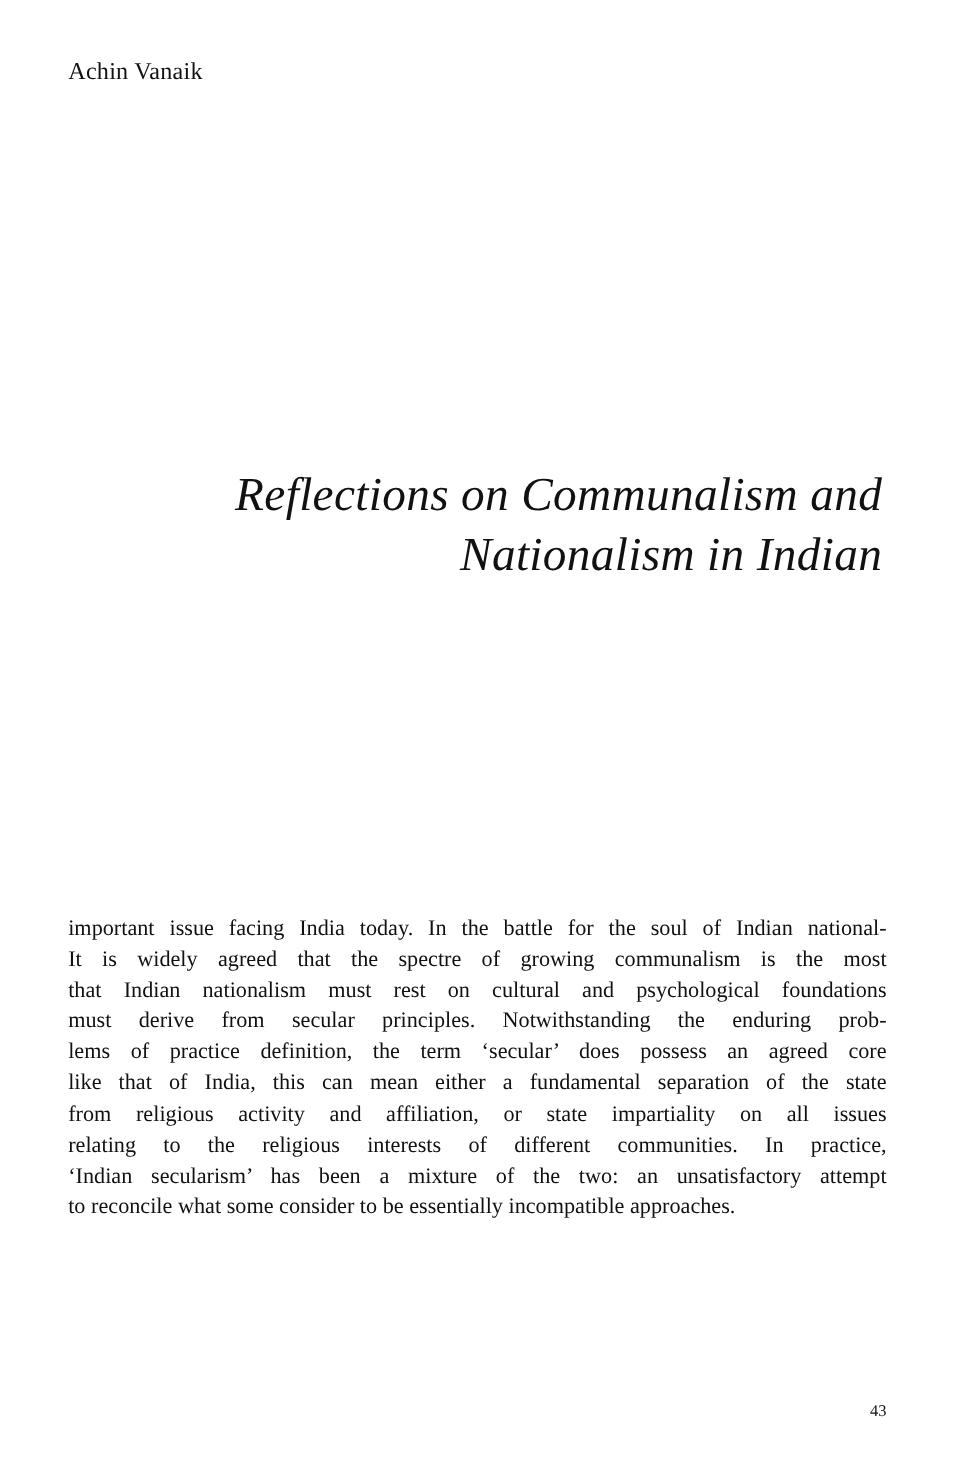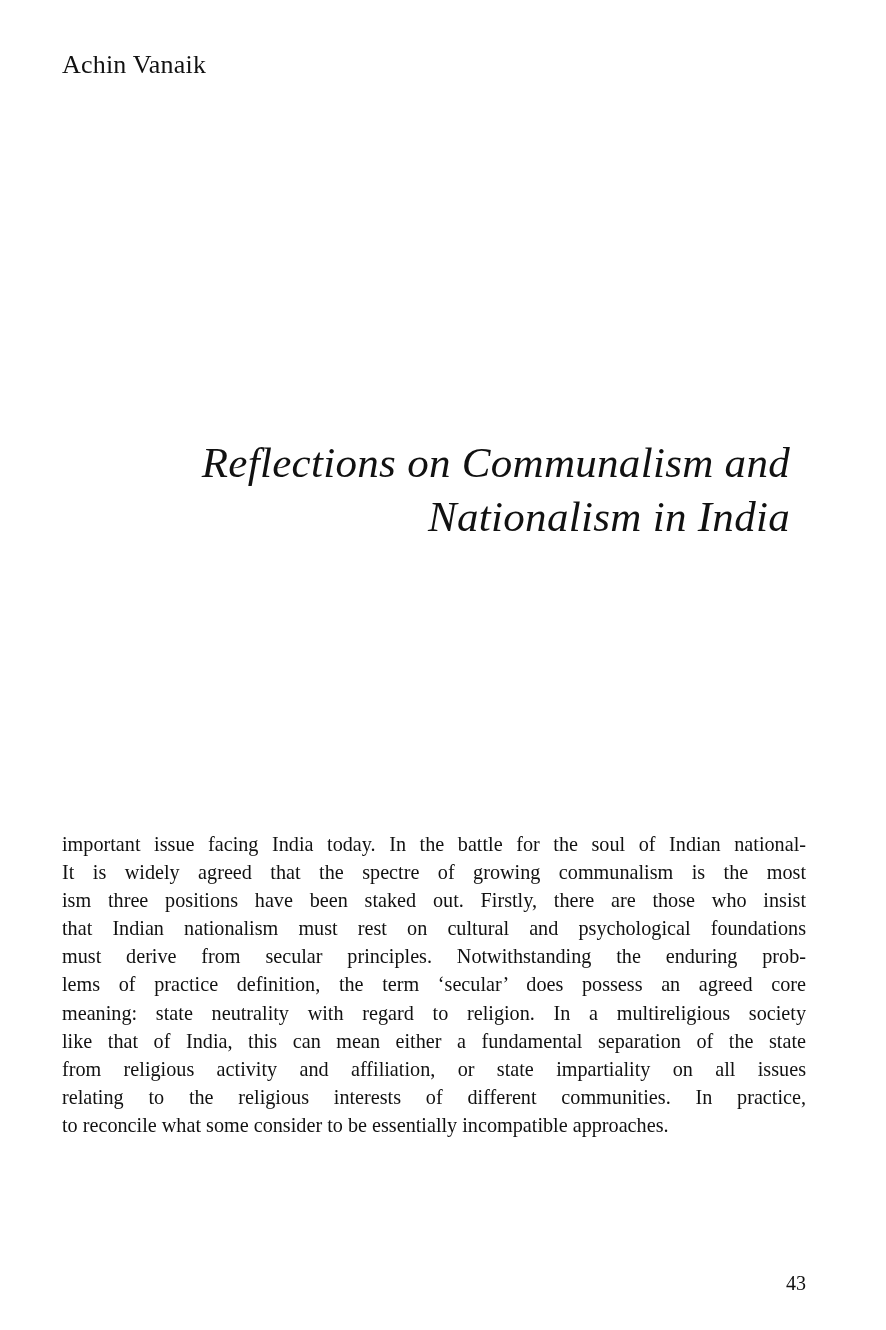--- a/index.html
+++ b/index.html
@@ -12,21 +12,21 @@
       height: 1330px;
       position: relative;
       overflow: hidden;
       color: #111111;
       font-family: "Liberation Serif", "DejaVu Serif", serif;
     }
     .author {
       position: absolute;
       left: 62px;
       top: 52px;
-      font-size: 26px;
+      font-size: 22px;
       line-height: 26px;
       letter-spacing: 0.2px;
     }
     .title {
       position: absolute;
       right: 80px;
       top: 420px;
       width: 640px;
       text-align: right;
       font-style: italic;
@@ -49,43 +49,42 @@
       text-align: justify;
       text-align-last: justify;
     }
     .body-text .line.last {
       text-align-last: left;
     }
     .page-number {
       position: absolute;
       right: 80px;
       top: 1274px;
-      font-size: 20px;
+      font-size: 15px;
       line-height: 18px;
     }
   </style>
 </head>
 <body>
 
 <div>
   <div class="author">Achin Vanaik</div>
 
-  <h1 class="title" style="margin:16px;font-weight:normal;">
+  <h1 class="title" style="margin:4px;font-weight:normal;">
     <span class="line">Reflections on Communalism and</span>
-    <span class="line">Nationalism in India</span>
+    <span class="line">Nationalism in Indian</span>
   </h1>
 
   <div class="body-text">
     <span class="line">important issue facing India today. In the battle for the soul of Indian national-</span>
     <span class="line">It is widely agreed that the spectre of growing communalism is the most</span>
-    <span class="line">ism three positions have been staked out. Firstly, there are those who insist</span>
     <span class="line">that Indian nationalism must rest on cultural and psychological foundations</span>
     <span class="line">must derive from secular principles. Notwithstanding the enduring prob-</span>
     <span class="line">lems of practice definition, the term ‘secular’ does possess an agreed core</span>
-    <span class="line">meaning: state neutrality with regard to religion. In a multireligious society</span>
     <span class="line">like that of India, this can mean either a fundamental separation of the state</span>
     <span class="line">from religious activity and affiliation, or state impartiality on all issues</span>
     <span class="line">relating to the religious interests of different communities. In practice,</span>
+    <span class="line">‘Indian secularism’ has been a mixture of the two: an unsatisfactory attempt</span>
     <span class="line last">to reconcile what some consider to be essentially incompatible approaches.</span>
   </div>
 
   <div class="page-number">43</div>
 </div>
 
 </body></html>

